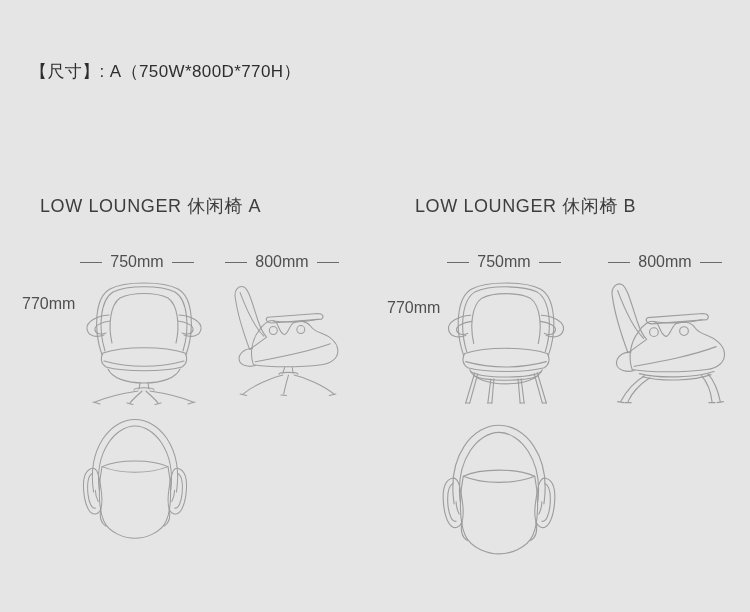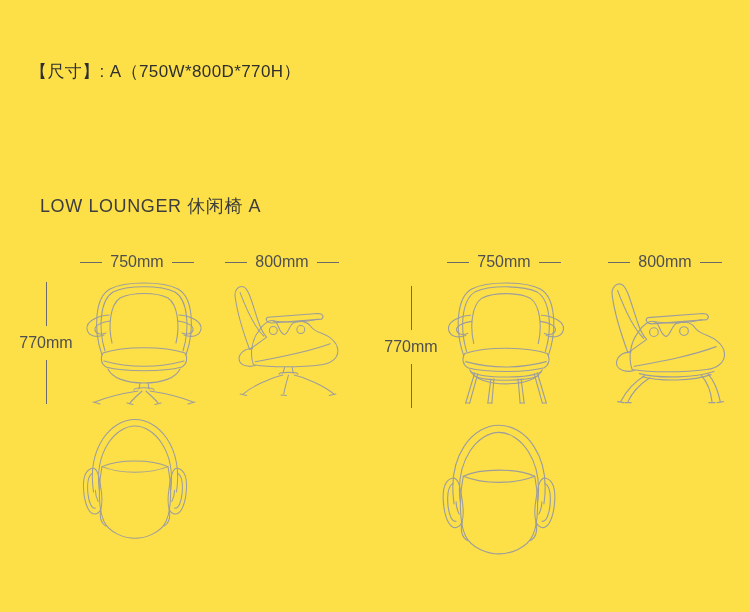--- a/index.html
+++ b/index.html
@@ -3,21 +3,21 @@
 <meta charset="utf-8">
 <style>
   * { margin: 0; padding: 0; box-sizing: border-box; }
   html, body { background: #ffffff; }
   body { font-family: "Liberation Sans", "DejaVu Sans", sans-serif; }
 
   .sheet {
     position: relative;
     width: 750px;
     height: 612px;
-    background: #fde047;
+    background: #e5e5e5;
     overflow: hidden;
   }
 
   
   .spec-line1 {
     position: absolute;
     left: 30px; top: 60px;
     font-size: 17px;
     color: #2e2e2e;
     letter-spacing: 0.4px;
@@ -67,21 +67,21 @@
   .hdim.a-w { left: 72px; }
   .hdim.a-d { left: 217px; }
   .hdim.b-w { left: 439px; }
   .hdim.b-d { left: 600px; }
 
   
   .vdim {
     position: absolute;
     width: 64px;
     display: flex;
-    flex-direction: column;
+    flex-direction: row;
     align-items: center;
     gap: 8px;
     color: #4f4f4f;
     font-size: 16px;
   }
   .vdim .vline {
     width: 1px;
     height: 44px;
     background: #6a6a6a;
   }
@@ -107,20 +107,21 @@
   }
 </style>
 </head>
 <body>
 
 <div class="sheet">
 
   <div class="spec-line1">【尺寸】: A（750W*800D*770H）</div>
 
   <div class="sec-title a">LOW LOUNGER 休闲椅 A</div>
+  <div class="sec-title b">LOW LOUNGER 休闲椅 B</div>
 
   <div class="hdim a-w">
     <span class="dash"></span>
     <span>750mm</span>
     <span class="dash"></span>
   </div>
   <div class="hdim a-d">
     <span class="dash"></span>
     <span>800mm</span>
     <span class="dash"></span>

